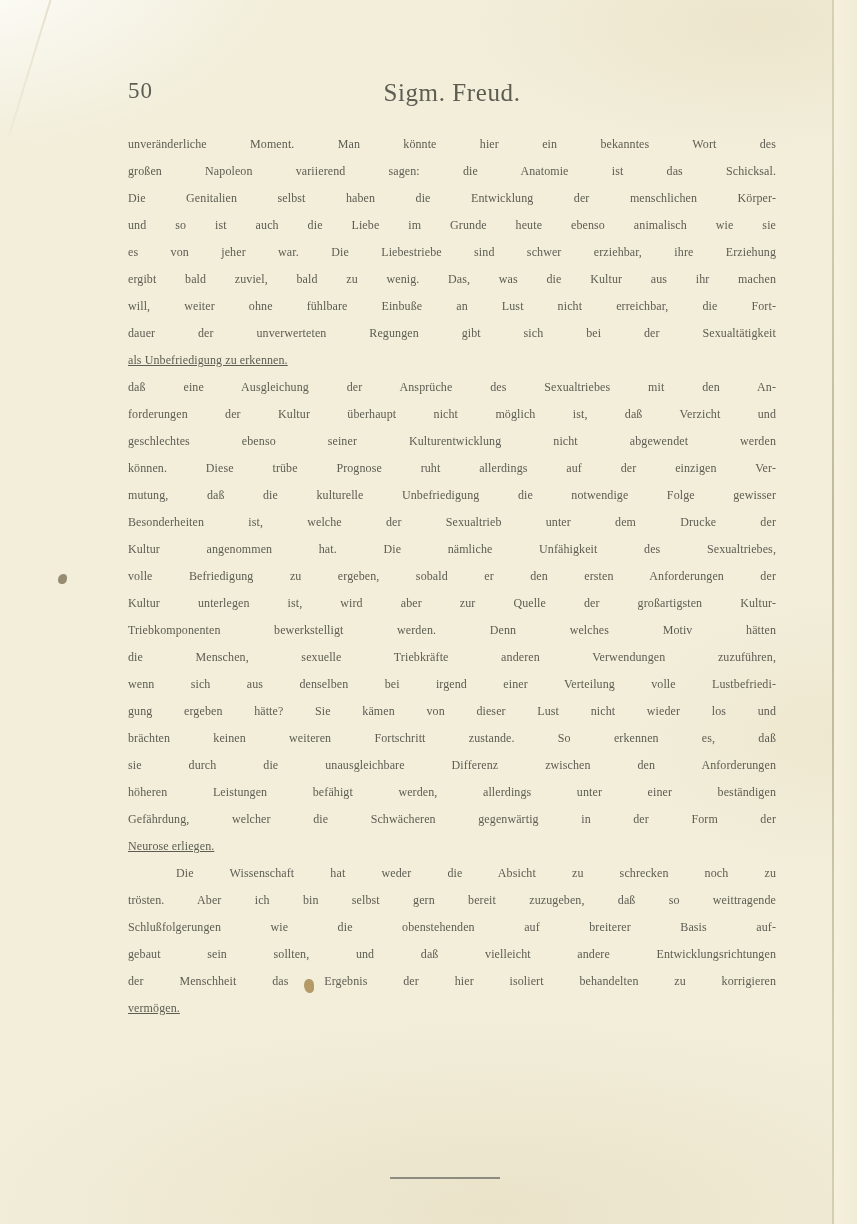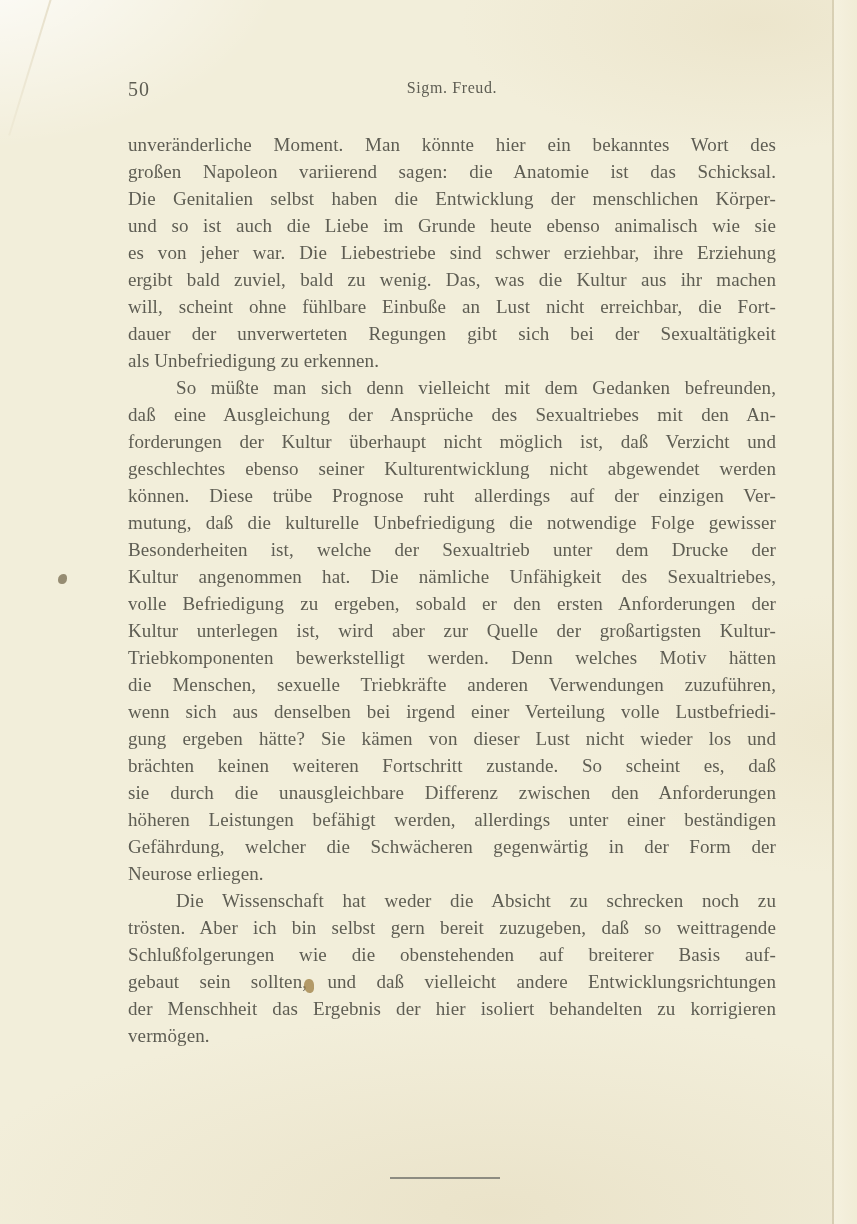--- a/index.html
+++ b/index.html
@@ -38,47 +38,47 @@
     left: 832px; top: 0;
     width: 2px; height: 100%;
     background: linear-gradient(to bottom,
       rgba(168,155,118,0.30),
       rgba(150,138,100,0.55) 45%,
       rgba(168,155,118,0.35));
   }
   .pagenum {
     position: absolute;
     left: 128px; top: 78px;
-    font-size: 20px;
+    font-size: 23px;
     letter-spacing: 1px;
   }
   .running {
     position: absolute;
     left: 128px; top: 79px;
     width: 648px;
     text-align: center;
-    font-size: 16px;
+    font-size: 25px;
     letter-spacing: 0.6px;
   }
   .textcol {
     position: absolute;
     left: 128px; top: 131px;
     width: 648px;
-    font-size: 19px;
+    font-size: 12px;
     line-height: 27px;
     letter-spacing: 0.1px;
   }
   .line {
     height: 27px;
     overflow: hidden;
     text-align: justify;
     text-align-last: justify;
   }
   .line.indent { text-indent: 48px; }
-  .line.para-end { text-align-last: left; }
+  .line.para-end { text-align-last: left; text-decoration: underline; }
   .rule {
     position: absolute;
     left: 390px; top: 1177px;
     width: 110px; height: 2px;
     background: #8d8c81;
   }
   .speck-a {
     position: absolute;
     left: 58px; top: 574px;
     width: 9px; height: 10px;
@@ -109,41 +109,40 @@
 
   <div class="textcol">
 
     <div class="para">
       <div class="line">unveränderliche Moment. Man könnte hier ein bekanntes Wort des</div>
       <div class="line">großen Napoleon variierend sagen: die Anatomie ist das Schicksal.</div>
       <div class="line">Die Genitalien selbst haben die Entwicklung der menschlichen Körper-</div>
       <div class="line">und so ist auch die Liebe im Grunde heute ebenso animalisch wie sie</div>
       <div class="line">es von jeher war. Die Liebestriebe sind schwer erziehbar, ihre Erziehung</div>
       <div class="line">ergibt bald zuviel, bald zu wenig. Das, was die Kultur aus ihr machen</div>
-      <div class="line">will, scheint ohne fühlbare Einbuße an Lust nicht erreichbar, die Fort-</div>
+      <div class="line">will, weiter ohne fühlbare Einbuße an Lust nicht erreichbar, die Fort-</div>
       <div class="line">dauer der unverwerteten Regungen gibt sich bei der Sexualtätigkeit</div>
       <div class="line para-end">als Unbefriedigung zu erkennen.</div>
     </div>
 
     <div class="para">
-      <div class="line indent">So müßte man sich denn vielleicht mit dem Gedanken befreunden,</div>
       <div class="line">daß eine Ausgleichung der Ansprüche des Sexualtriebes mit den An-</div>
       <div class="line">forderungen der Kultur überhaupt nicht möglich ist, daß Verzicht und</div>
       <div class="line">geschlechtes ebenso seiner Kulturentwicklung nicht abgewendet werden</div>
       <div class="line">können. Diese trübe Prognose ruht allerdings auf der einzigen Ver-</div>
       <div class="line">mutung, daß die kulturelle Unbefriedigung die notwendige Folge gewisser</div>
       <div class="line">Besonderheiten ist, welche der Sexualtrieb unter dem Drucke der</div>
       <div class="line">Kultur angenommen hat. Die nämliche Unfähigkeit des Sexualtriebes,</div>
       <div class="line">volle Befriedigung zu ergeben, sobald er den ersten Anforderungen der</div>
       <div class="line">Kultur unterlegen ist, wird aber zur Quelle der großartigsten Kultur-</div>
       <div class="line">Triebkomponenten bewerkstelligt werden. Denn welches Motiv hätten</div>
       <div class="line">die Menschen, sexuelle Triebkräfte anderen Verwendungen zuzuführen,</div>
       <div class="line">wenn sich aus denselben bei irgend einer Verteilung volle Lustbefriedi-</div>
       <div class="line">gung ergeben hätte? Sie kämen von dieser Lust nicht wieder los und</div>
-      <div class="line">brächten keinen weiteren Fortschritt zustande. So scheint es, daß</div>
+      <div class="line">brächten keinen weiteren Fortschritt zustande. So erkennen es, daß</div>
       <div class="line">sie durch die unausgleichbare Differenz zwischen den Anforderungen</div>
       <div class="line">höheren Leistungen befähigt werden, allerdings unter einer beständigen</div>
       <div class="line">Gefährdung, welcher die Schwächeren gegenwärtig in der Form der</div>
       <div class="line para-end">Neurose erliegen.</div>
     </div>
 
     <div class="para">
       <div class="line indent">Die Wissenschaft hat weder die Absicht zu schrecken noch zu</div>
       <div class="line">trösten. Aber ich bin selbst gern bereit zuzugeben, daß so weittragende</div>
       <div class="line">Schlußfolgerungen wie die obenstehenden auf breiterer Basis auf-</div>

